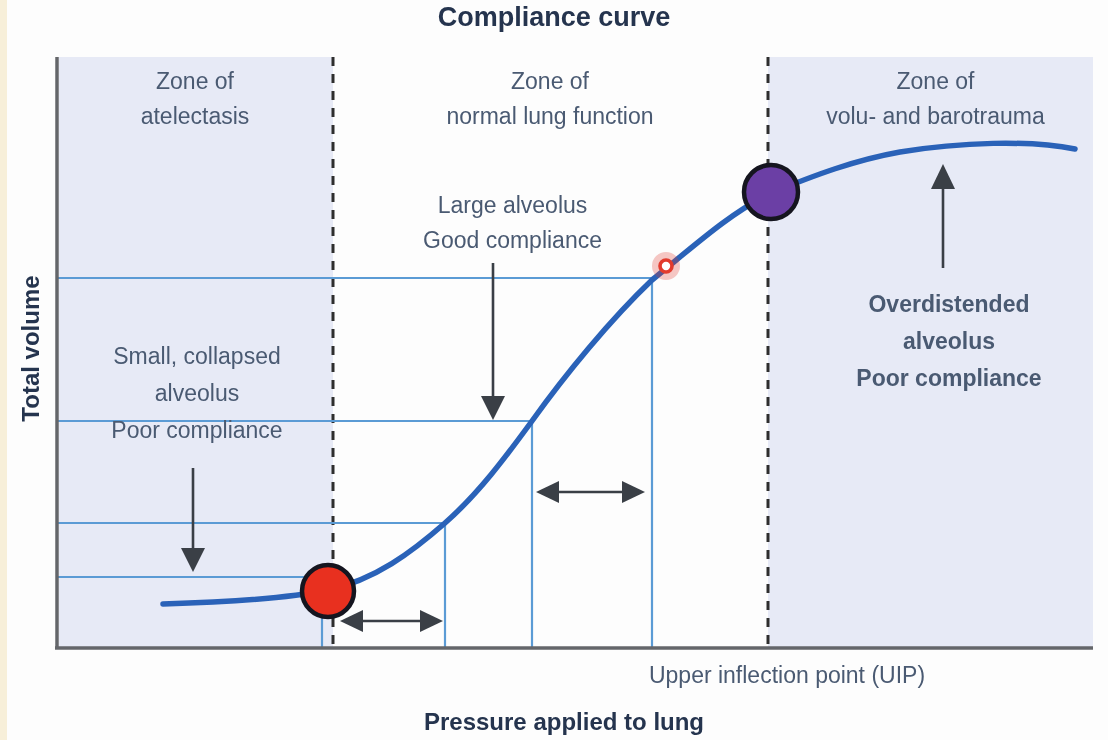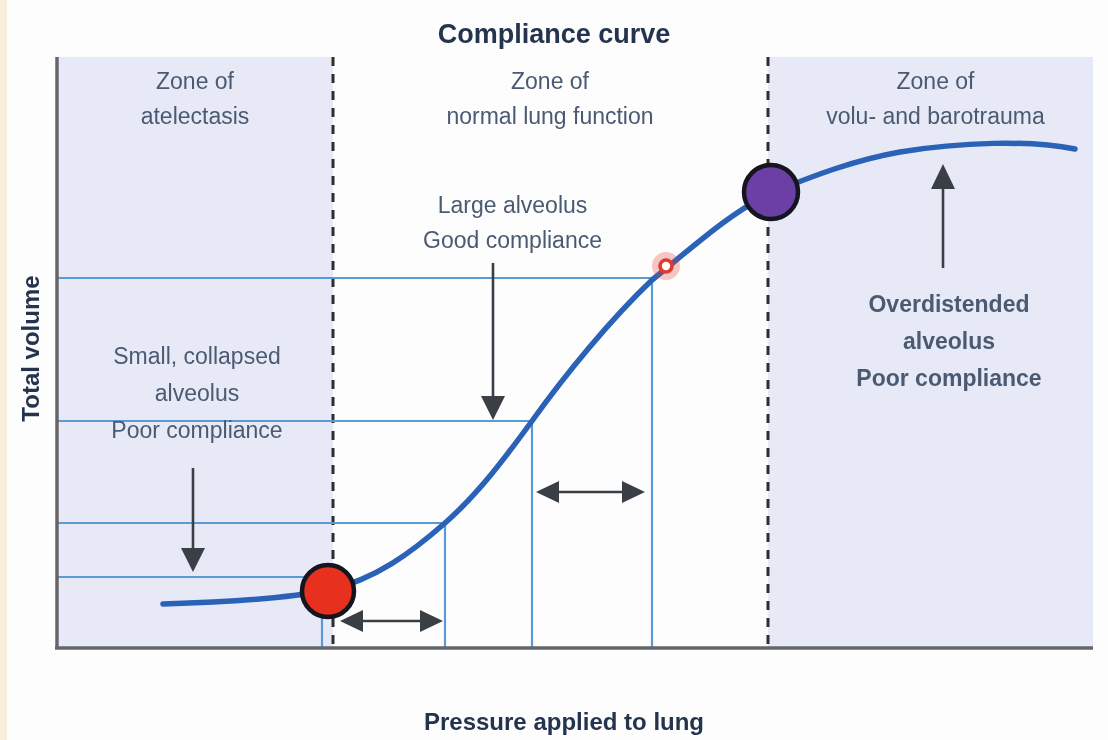--- a/index.html
+++ b/index.html
@@ -106,35 +106,36 @@
     <line class="axis" x1="55" y1="648" x2="1093" y2="648"></line>
 
     <g>
       <circle class="ring-glow" cx="666" cy="266" r="14"></circle>
       <circle class="ring-core" cx="666" cy="266" r="6"></circle>
     </g>
     <circle class="marker-red" cx="328" cy="591" r="26"></circle>
     <circle class="marker-purple" cx="771" cy="192" r="27"></circle>
   </svg>
 
-  <div class="lbl title" style="left:0;top:17px;width:1108px;">Compliance curve</div>
+  <div class="lbl title" style="left:0;top:0;width:1108px;">Compliance curve</div>
 
   <div class="lbl" style="left:62px;top:64px;width:266px;">Zone of
 atelectasis</div>
   <div class="lbl" style="left:360px;top:64px;width:380px;">Zone of
 normal lung function</div>
   <div class="lbl" style="left:778px;top:64px;width:315px;">Zone of
 volu- and barotrauma</div>
 
   <div class="lbl" style="left:370px;top:188px;width:285px;text-align:center;">Large alveolus
 Good compliance</div>
   <div class="lbl small-lh" style="left:62px;top:338px;width:270px;">Small, collapsed
 alveolus
 Poor compliance</div>
   <div class="lbl small-lh" style="left:804px;top:286px;width:290px;font-weight:bold;">Overdistended
 alveolus
 Poor compliance</div>
 
+  <div class="lbl" style="left:572px;top:658px;width:430px;">Upper inflection point (UIP)</div>
 
   <div class="lbl axis-title" style="left:10px;top:704px;width:1108px;">Pressure applied to lung</div>
   <div class="lbl axis-title" style="left:-120px;top:331px;width:300px;transform:rotate(-90deg);">Total volume</div>
 
 </div>
 
 </body></html>

